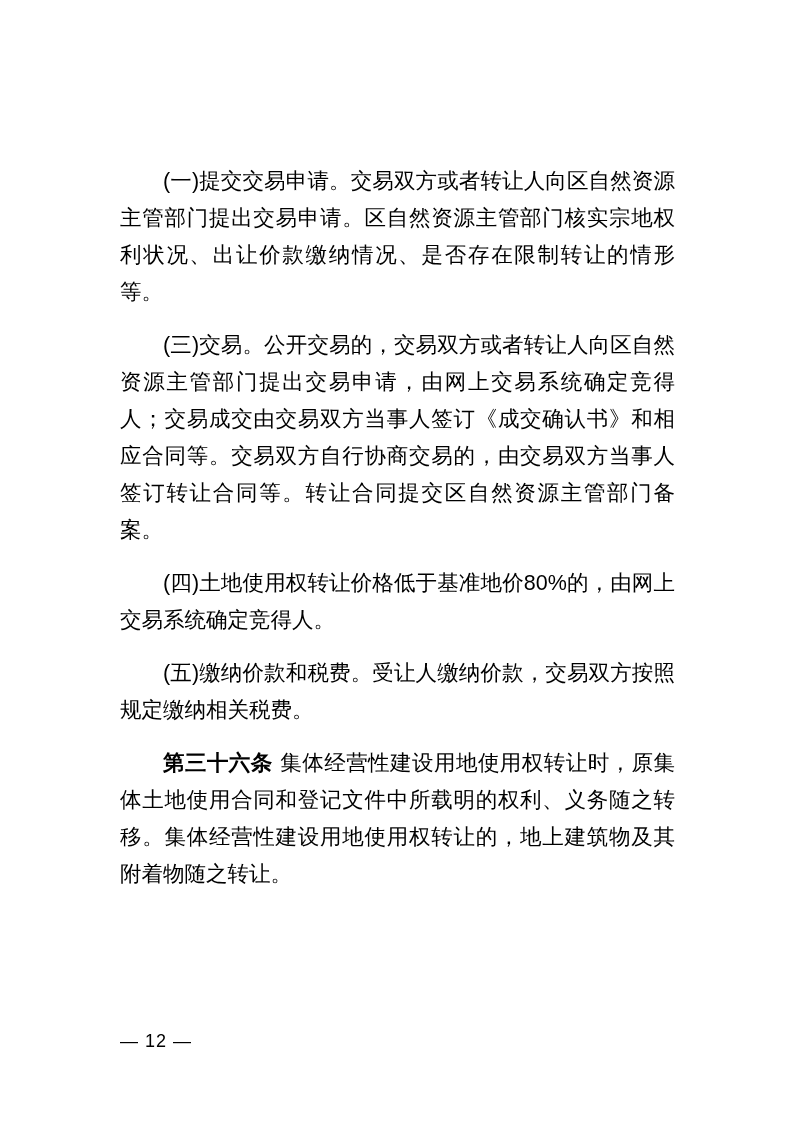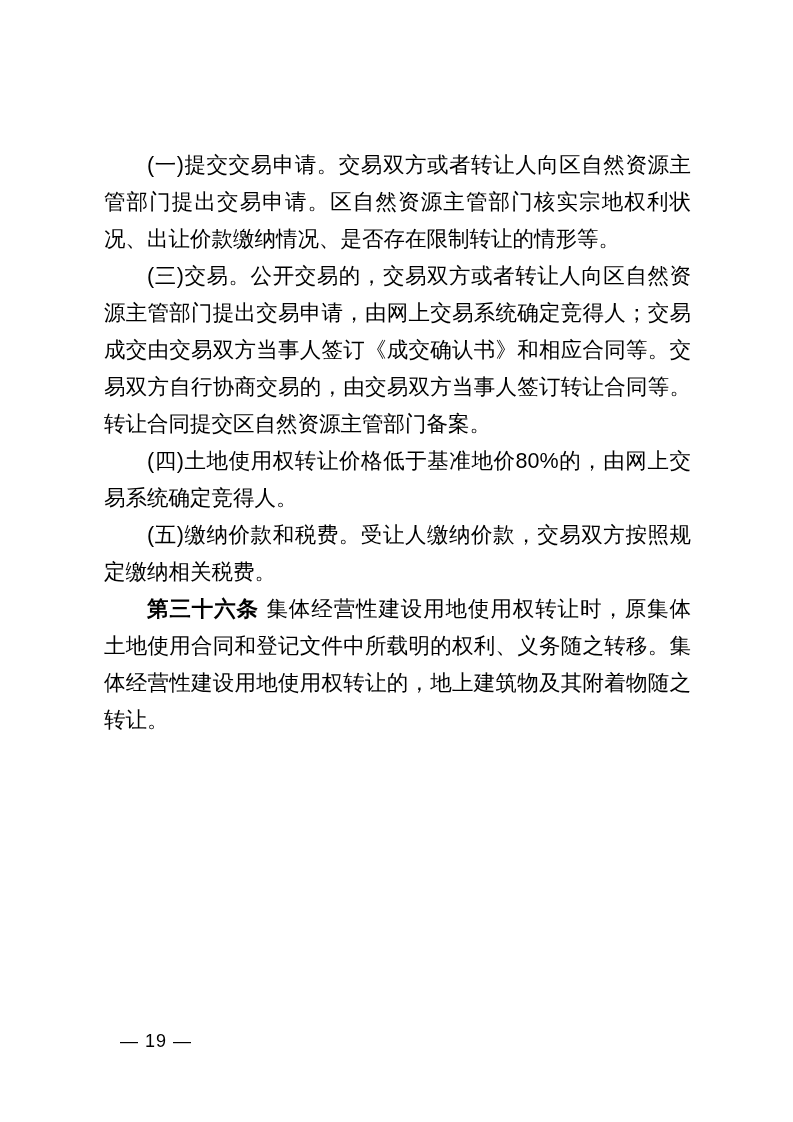--- a/index.html
+++ b/index.html
@@ -20,21 +20,21 @@
     position: absolute;
     left: 104px;
     top: 147px;
     width: 587px;
     font-size: 21.5px;
     line-height: 37px;
     text-align: justify;
     color: #000000;
   }
   .doc-body p.para {
-    margin: 0;
+    margin: 16px;
     padding: 0;
     text-indent: 2em;
   }
   .doc-body .lead {
     font-weight: bold;
     margin-right: 0.35em;
   }
   .page-number {
     position: absolute;
     left: 120px;
@@ -49,14 +49,14 @@
 <body>
 
 <div class="page">
   <div class="doc-body">
       <p class="para">(一)提交交易申请。交易双方或者转让人向区自然资源主管部门提出交易申请。区自然资源主管部门核实宗地权利状况、出让价款缴纳情况、是否存在限制转让的情形等。</p>
       <p class="para">(三)交易。公开交易的，交易双方或者转让人向区自然资源主管部门提出交易申请，由网上交易系统确定竞得人；交易成交由交易双方当事人签订《成交确认书》和相应合同等。交易双方自行协商交易的，由交易双方当事人签订转让合同等。转让合同提交区自然资源主管部门备案。</p>
       <p class="para">(四)土地使用权转让价格低于基准地价80%的，由网上交易系统确定竞得人。</p>
       <p class="para">(五)缴纳价款和税费。受让人缴纳价款，交易双方按照规定缴纳相关税费。</p>
       <p class="para"><strong class="lead">第三十六条</strong>集体经营性建设用地使用权转让时，原集体土地使用合同和登记文件中所载明的权利、义务随之转移。集体经营性建设用地使用权转让的，地上建筑物及其附着物随之转让。</p>
     </div>
-  <div class="page-number">— 19 —</div>
+  <div class="page-number">— 12 —</div>
 </div>
 
 </body></html>

